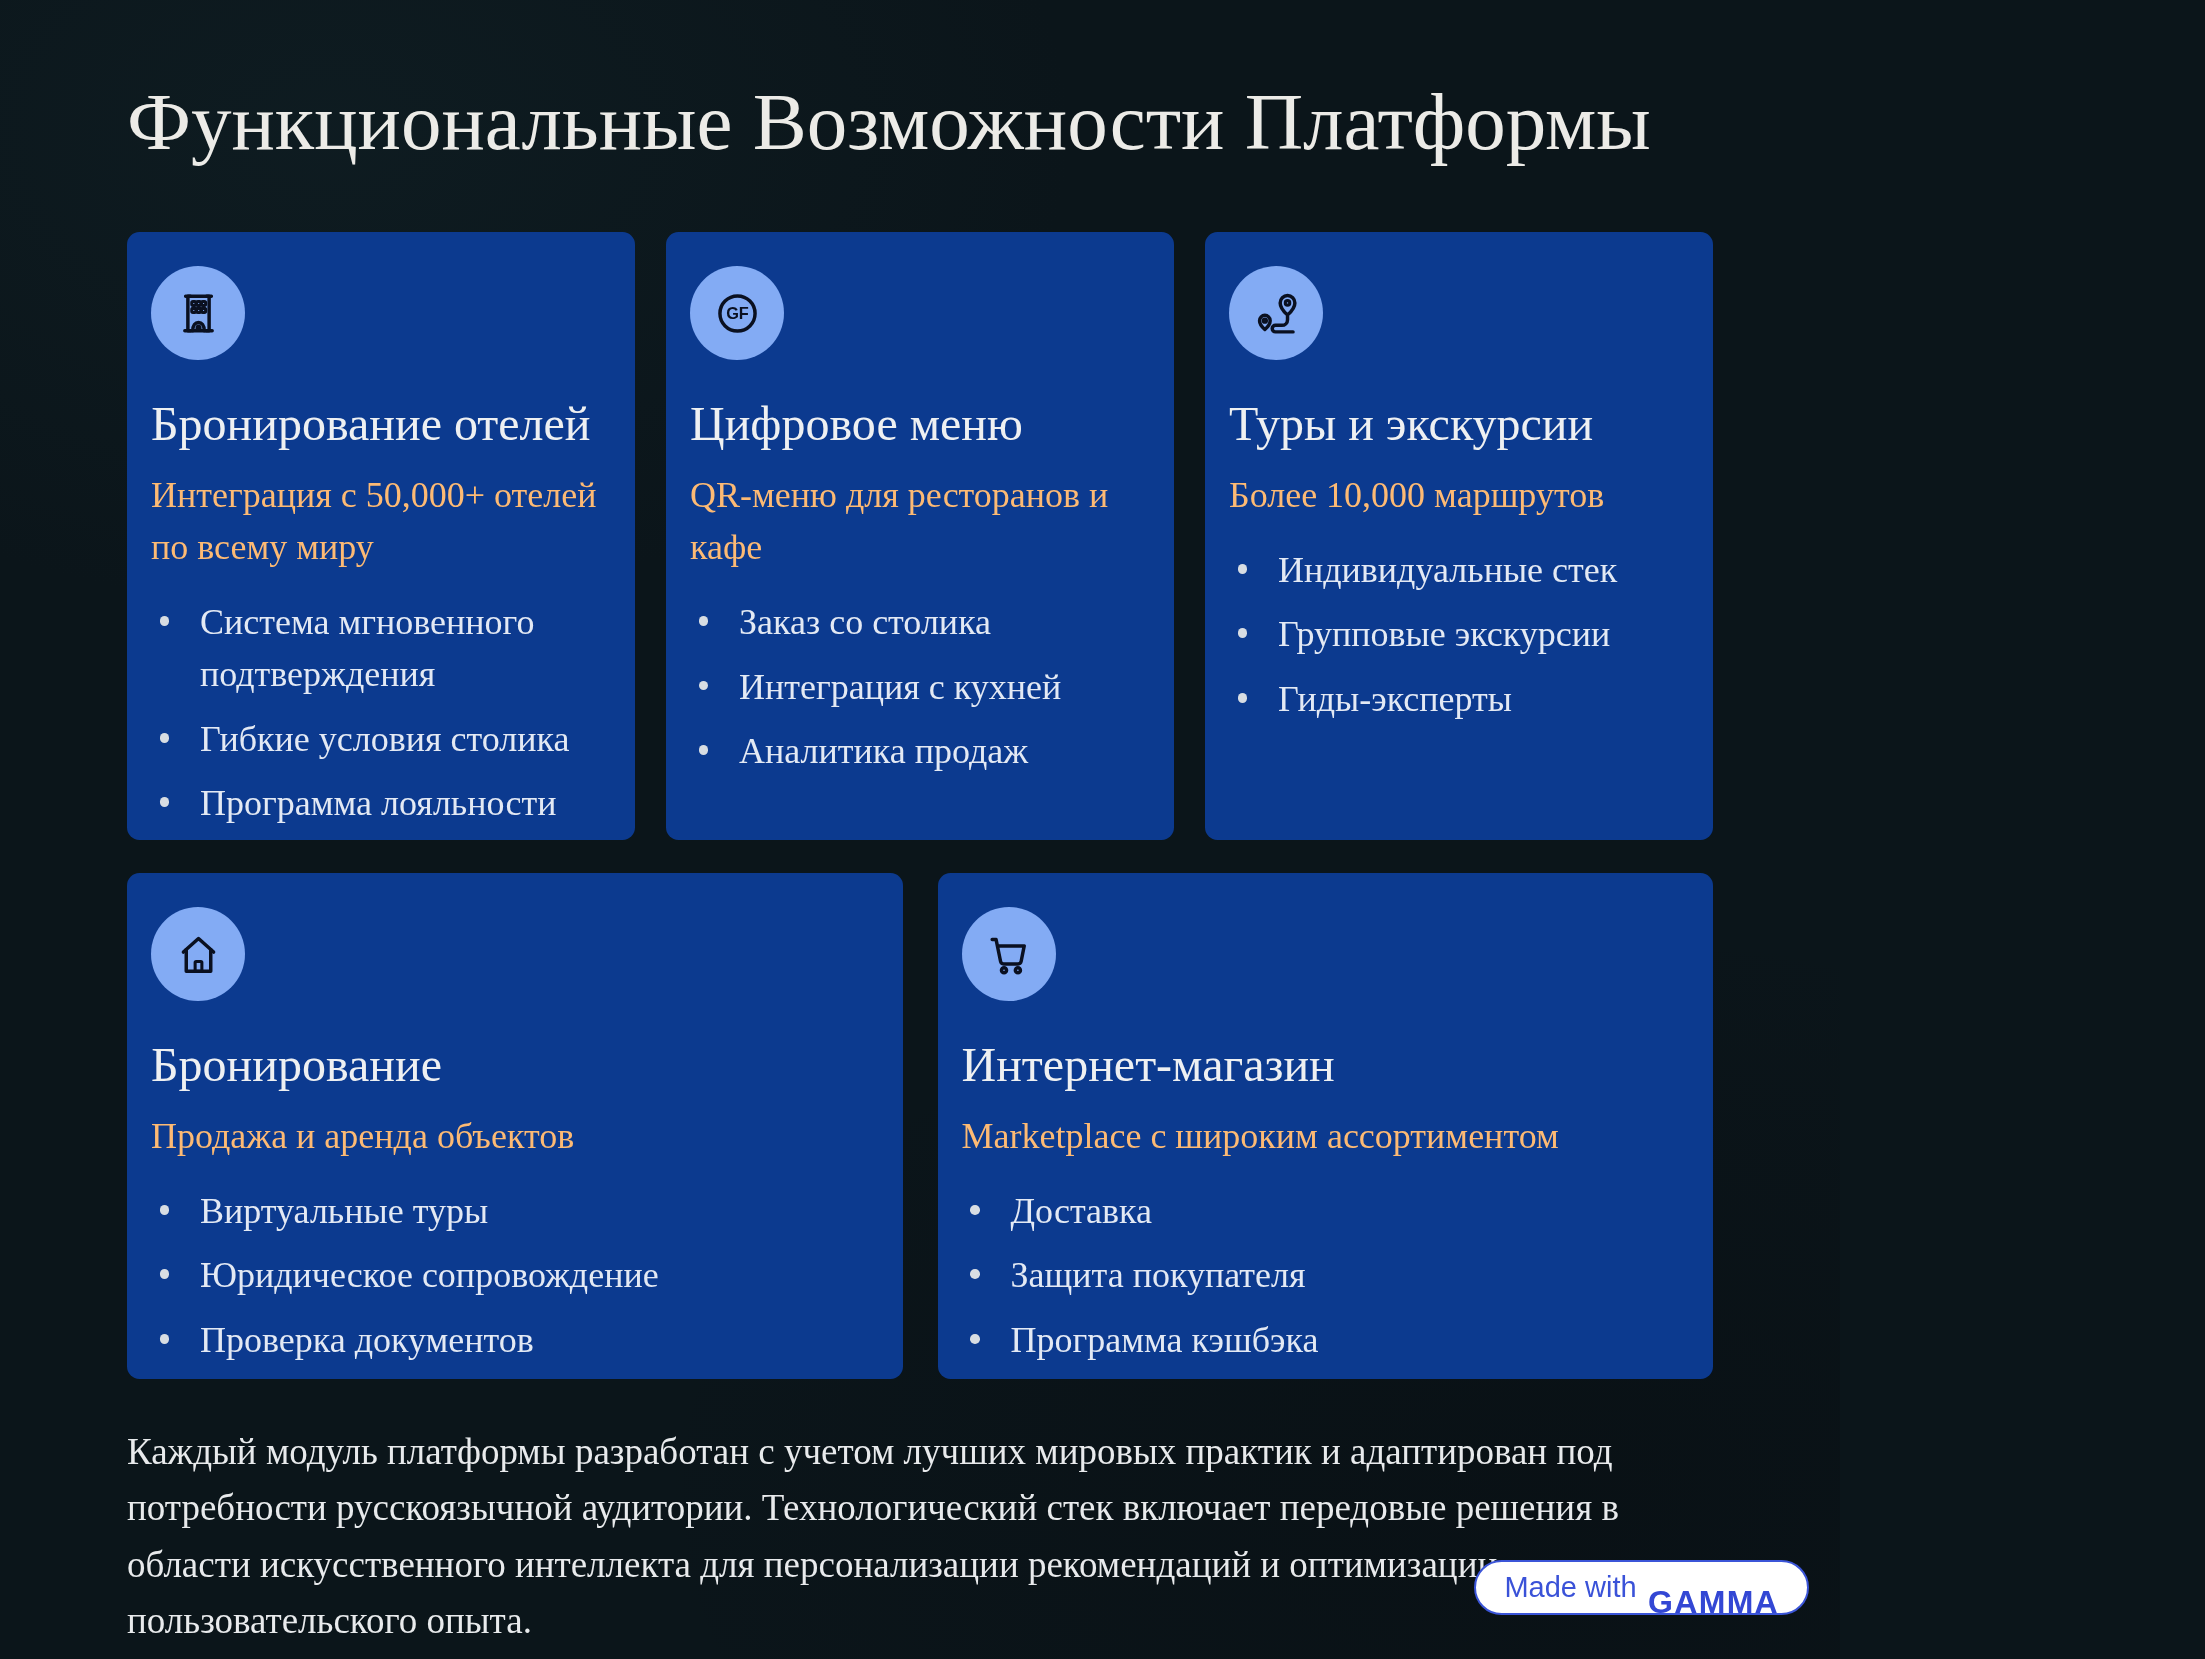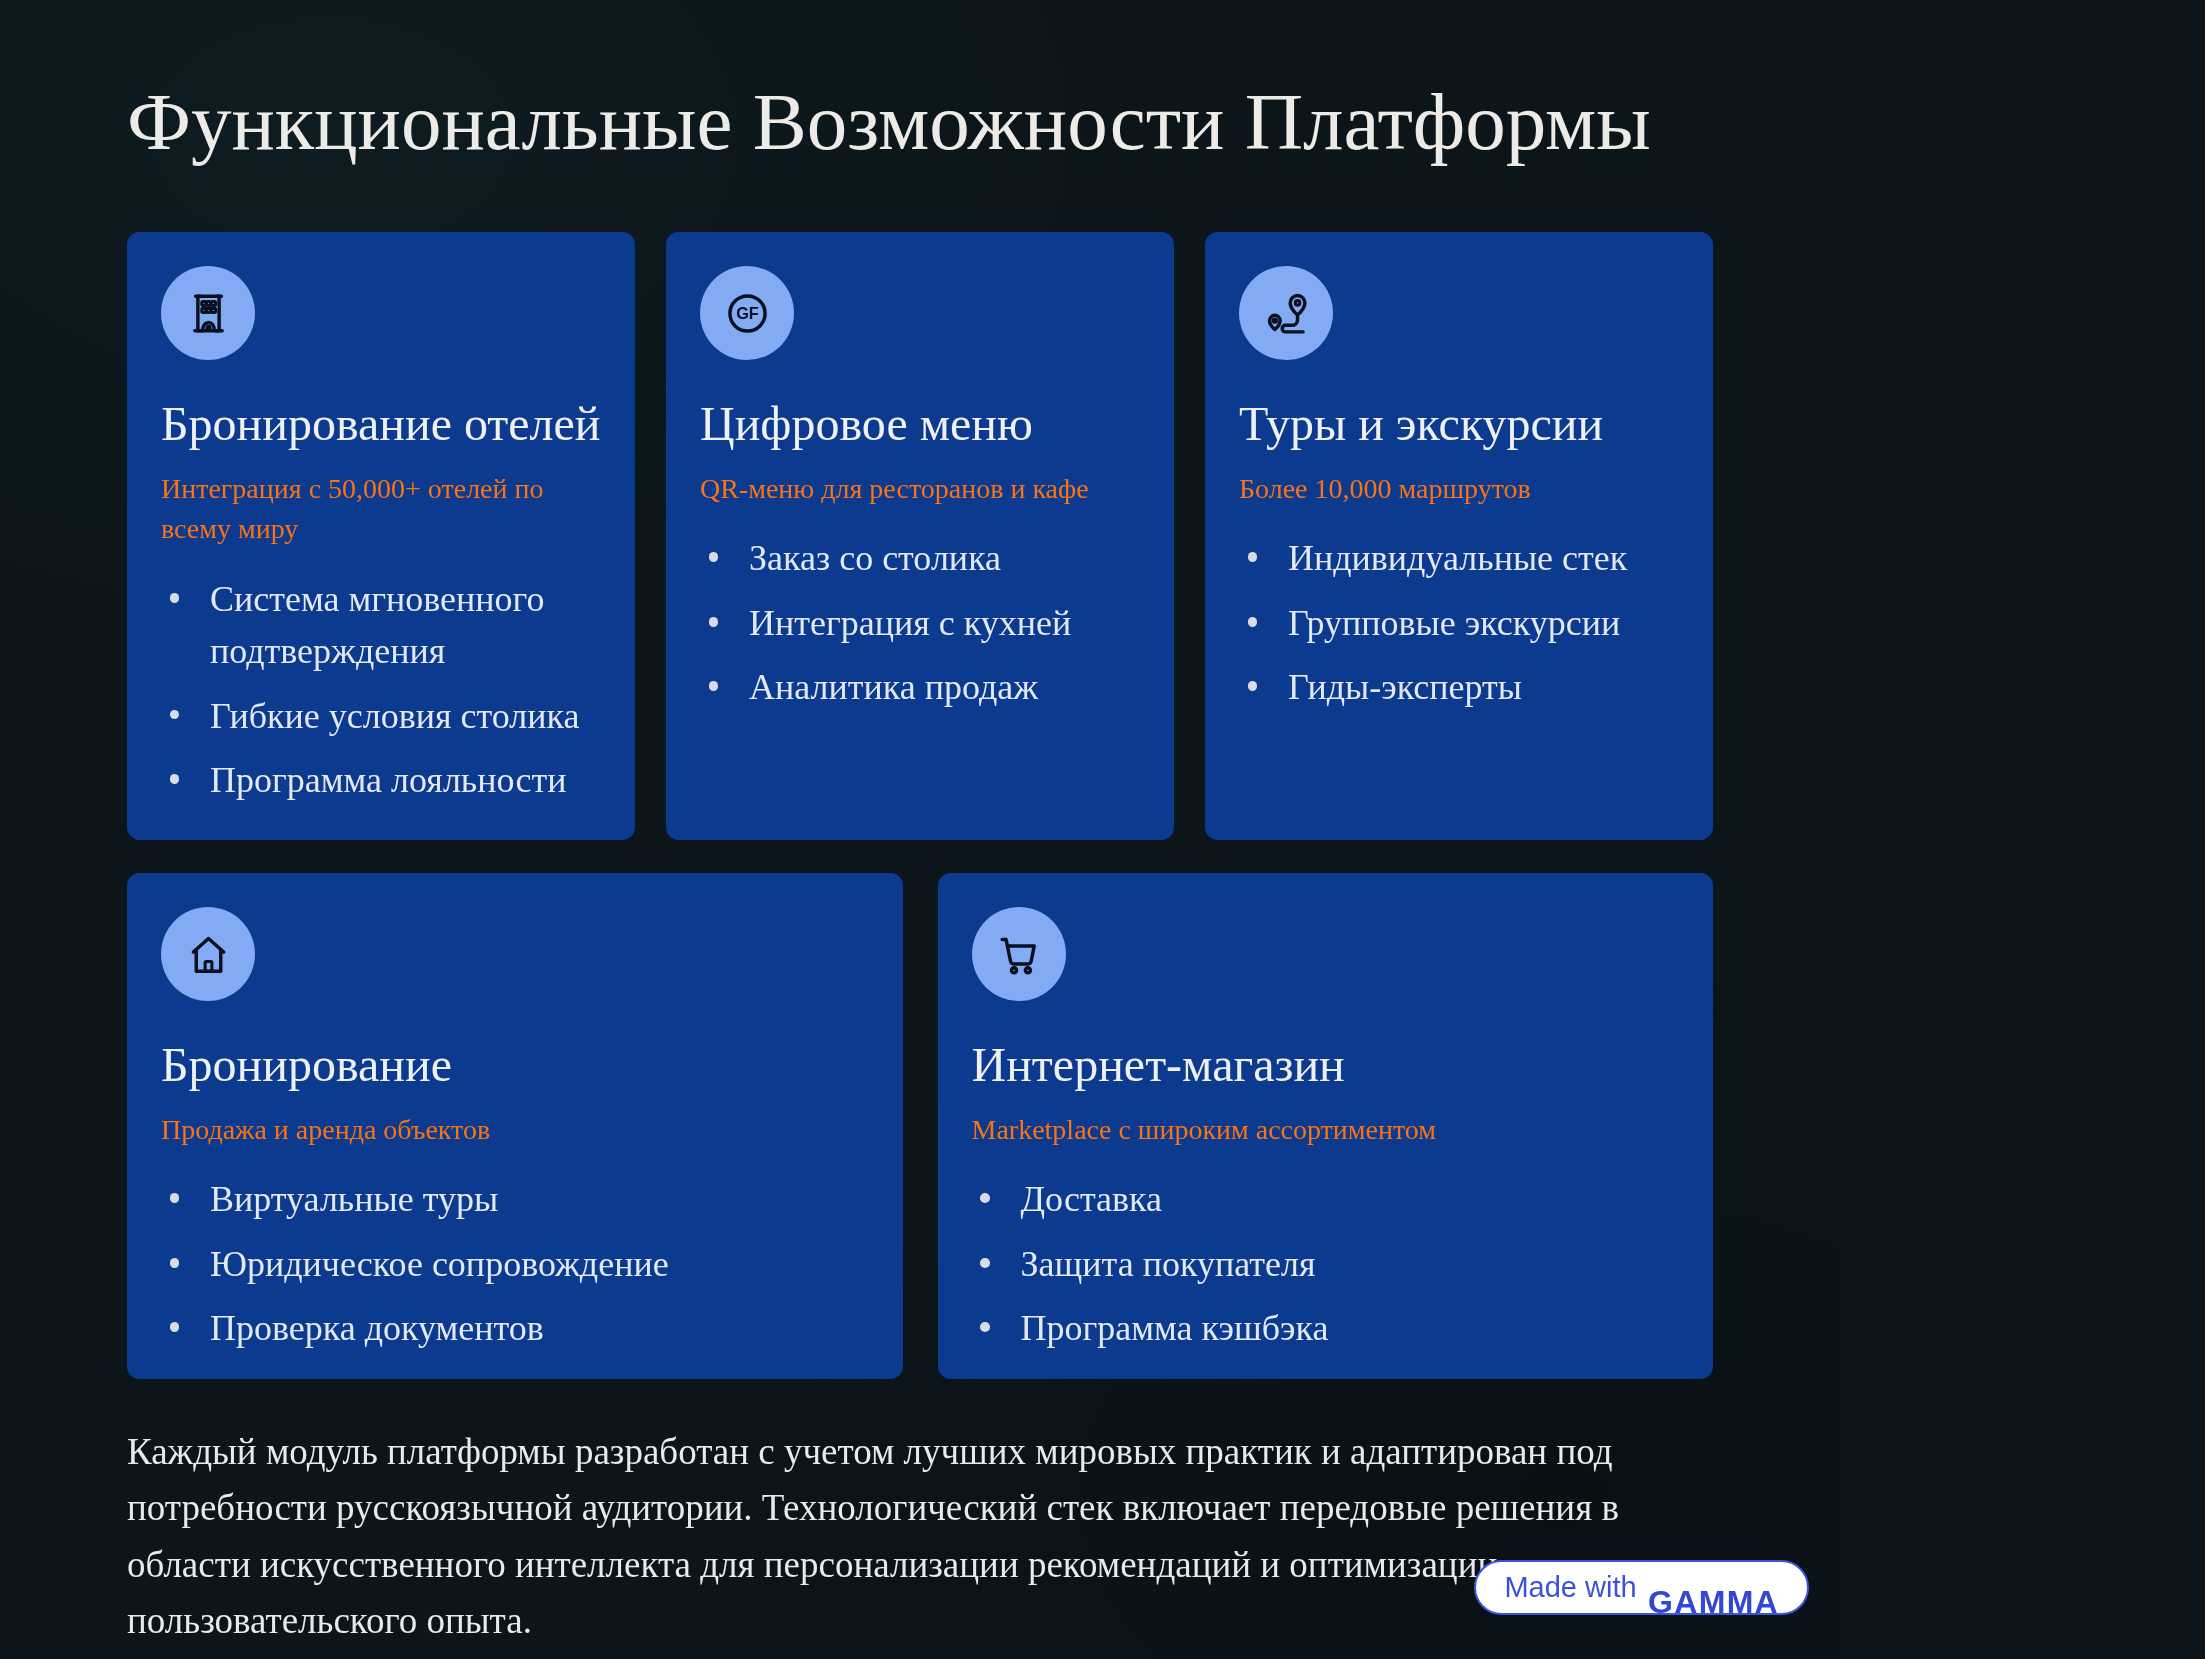--- a/index.html
+++ b/index.html
@@ -39,21 +39,21 @@
     margin-top: 33px;
     display: grid;
     grid-template-columns: 1fr 1fr;
     gap: 35px;
     height: 506px;
   }
 
   .card {
     background: #0C3A8F;
     border-radius: 12.4px;
-    padding: 34px 34px;
+    padding: 34px 24px;
     overflow: hidden;
   }
 
   .icon-circle {
     width: 94px;
     height: 94px;
     border-radius: 50%;
     background: #83ABF4;
     display: flex;
     align-items: center;
@@ -64,23 +64,23 @@
   .card-title {
     margin: 35px 0 0 0;
     font-size: 48px;
     font-weight: 400;
     line-height: 1.2;
     color: #EEF0F2;
   }
 
   .card-sub {
     margin: 16px 0 0 0;
-    font-size: 28px;
+    font-size: 36px;
     line-height: 1.45;
-    color: #f97316;
+    color: #fdba74;
   }
 
   ul.bullets {
     list-style: none;
     margin: 23px 0 0 0;
     padding: 0;
   }
   ul.bullets li {
     position: relative;
     padding-left: 49px;

